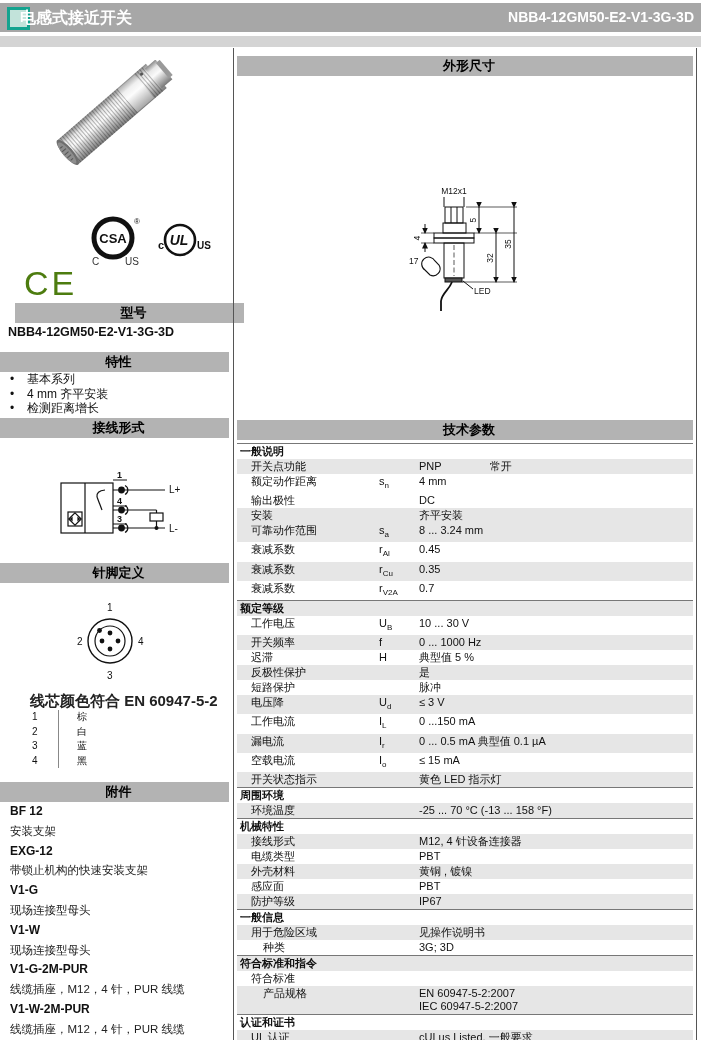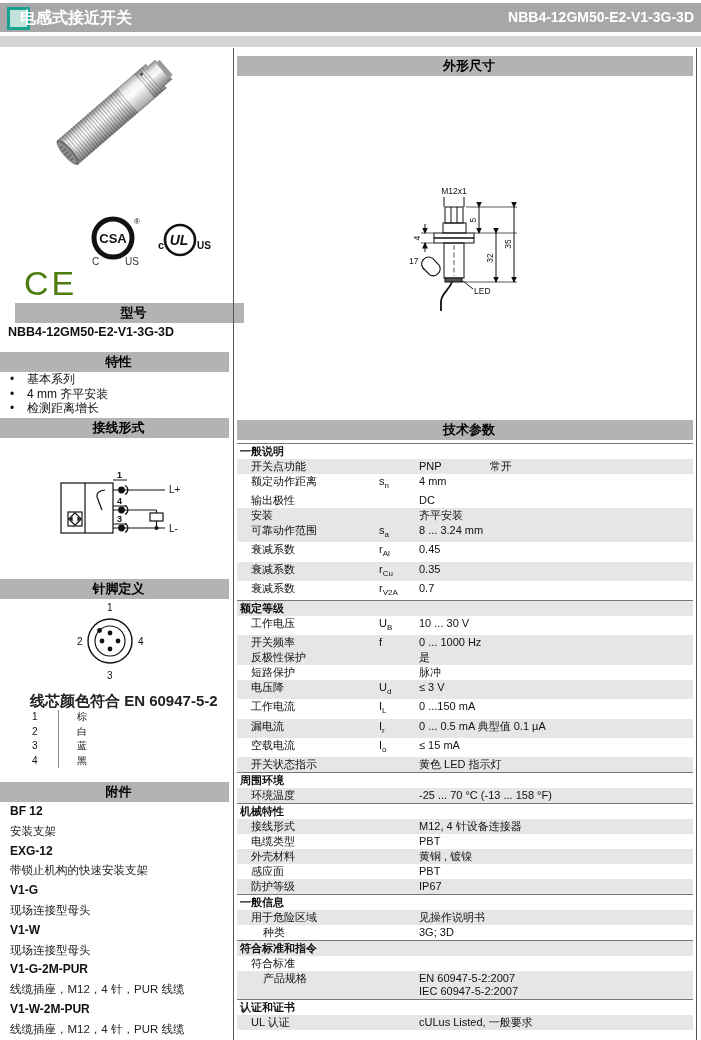--- a/index.html
+++ b/index.html
@@ -174,21 +174,21 @@
       </g>
       <line x1="58" y1="15" x2="72" y2="15" stroke="#111"></line>
       <line x1="58" y1="41" x2="72" y2="41" stroke="#111"></line>
       <line x1="58" y1="59" x2="72" y2="59" stroke="#111"></line>
       <g font-size="10" fill="#111">
         <text x="114" y="28">L+</text>
         <text x="114" y="67">L-</text>
       </g>
     </svg>
 
-    <div class="bar" style="top:515px;margin-top:16px;"><span>针脚定义</span></div>
+    <div class="bar" style="top:515px;"><span>针脚定义</span></div>
     <svg class="pin-svg" width="80" height="86" viewBox="0 0 80 86">
       <circle cx="40" cy="43" r="22" fill="none" stroke="#111" stroke-width="1.4"></circle>
       <circle cx="40" cy="43" r="15" fill="none" stroke="#111" stroke-width="1.2"></circle>
       <circle cx="29.5" cy="32.5" r="2.4" fill="#111"></circle>
       <circle cx="40" cy="35" r="2.4" fill="#111"></circle>
       <circle cx="48" cy="43" r="2.4" fill="#111"></circle>
       <circle cx="40" cy="51" r="2.4" fill="#111"></circle>
       <circle cx="32" cy="43" r="2.4" fill="#111"></circle>
       <g font-size="10" fill="#111">
         <text x="37" y="13">1</text>
@@ -328,20 +328,25 @@
         <div class="trow">
           <span class="tlabel">工作电压</span>
           <span class="tsym">U<sub>B</sub></span>
           <span class="tval"><span>10 ... 30 V</span></span>
         </div>
         <div class="trow gray">
           <span class="tlabel">开关频率</span>
           <span class="tsym">f</span>
           <span class="tval"><span>0 ... 1000 Hz</span></span>
         </div>
+        <div class="trow">
+          <span class="tlabel">迟滞</span>
+          <span class="tsym">H</span>
+          <span class="tval"><span>典型值 5 %</span></span>
+        </div>
         <div class="trow gray">
           <span class="tlabel">反极性保护</span>
           <span class="tsym"></span>
           <span class="tval"><span>是</span></span>
         </div>
         <div class="trow">
           <span class="tlabel">短路保护</span>
           <span class="tsym"></span>
           <span class="tval"><span>脉冲</span></span>
         </div>

